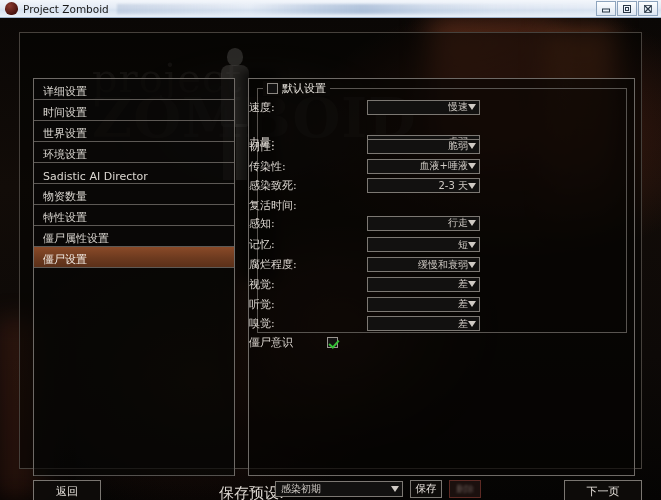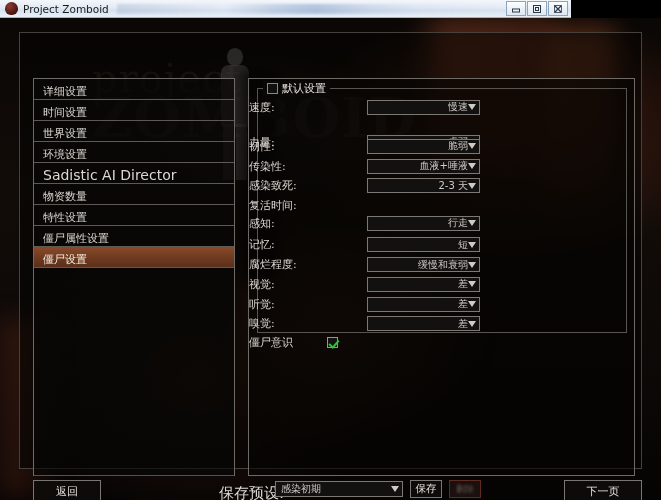--- a/index.html
+++ b/index.html
@@ -5,21 +5,21 @@
   * { box-sizing: border-box; margin: 0; padding: 0; }
   html, body {
     width: 661px; height: 500px; overflow: hidden;
     font-family: "DejaVu Sans", "Liberation Sans", sans-serif;
     background: #000;
   }
   #app { position: relative; width: 661px; height: 500px; }
 
   
   .titlebar {
-    position: absolute; left: 0; top: 0; width: 571px; height: 18px;
+    position: absolute; left: 0; top: 0; width: 661px; height: 18px;
     background: linear-gradient(to bottom, #f3f6fb 0%, #e4ebf5 45%, #d7e2f0 60%, #e9f0f8 100%);
     border-bottom: 1px solid #9fb3cc;
     display: flex; align-items: center;
   }
   .tb-icon {
     width: 13px; height: 13px; margin-left: 5px; margin-right: 5px;
     border-radius: 50% 50% 45% 45%;
     background: radial-gradient(circle at 35% 30%, #8d3b30, #4a1410 70%);
     flex: 0 0 auto;
   }
@@ -102,21 +102,21 @@
   .sidebar {
     position: absolute; left: 33px; top: 60px; width: 202px; height: 398px;
     border: 1px solid #6e6a66; background: rgba(8,7,6,0.55);
   }
   .side-item {
     height: 21px; border-bottom: 1px solid #5d5955;
     display: flex; align-items: flex-end; padding-left: 9px;
     color: #dcd8d2; font-size: 11px; white-space: nowrap;
     background: rgba(10,9,8,0.45);
   }
-  .side-item.latin { font-size: 14px; }
+  .side-item.latin { font-size: 11px; }
   .side-item.selected {
     background: linear-gradient(to bottom, #8a4a28 0%, #6d3a1f 55%, #5b3019 100%);
     color: #f3ece4;
   }
   .side-filler { background: rgba(8,7,6,0.25); }
 
   
   .panel {
     position: absolute; left: 248px; top: 60px; width: 387px; height: 398px;
     border: 1px solid #6e6a66; background: rgba(6,5,4,0.62);

